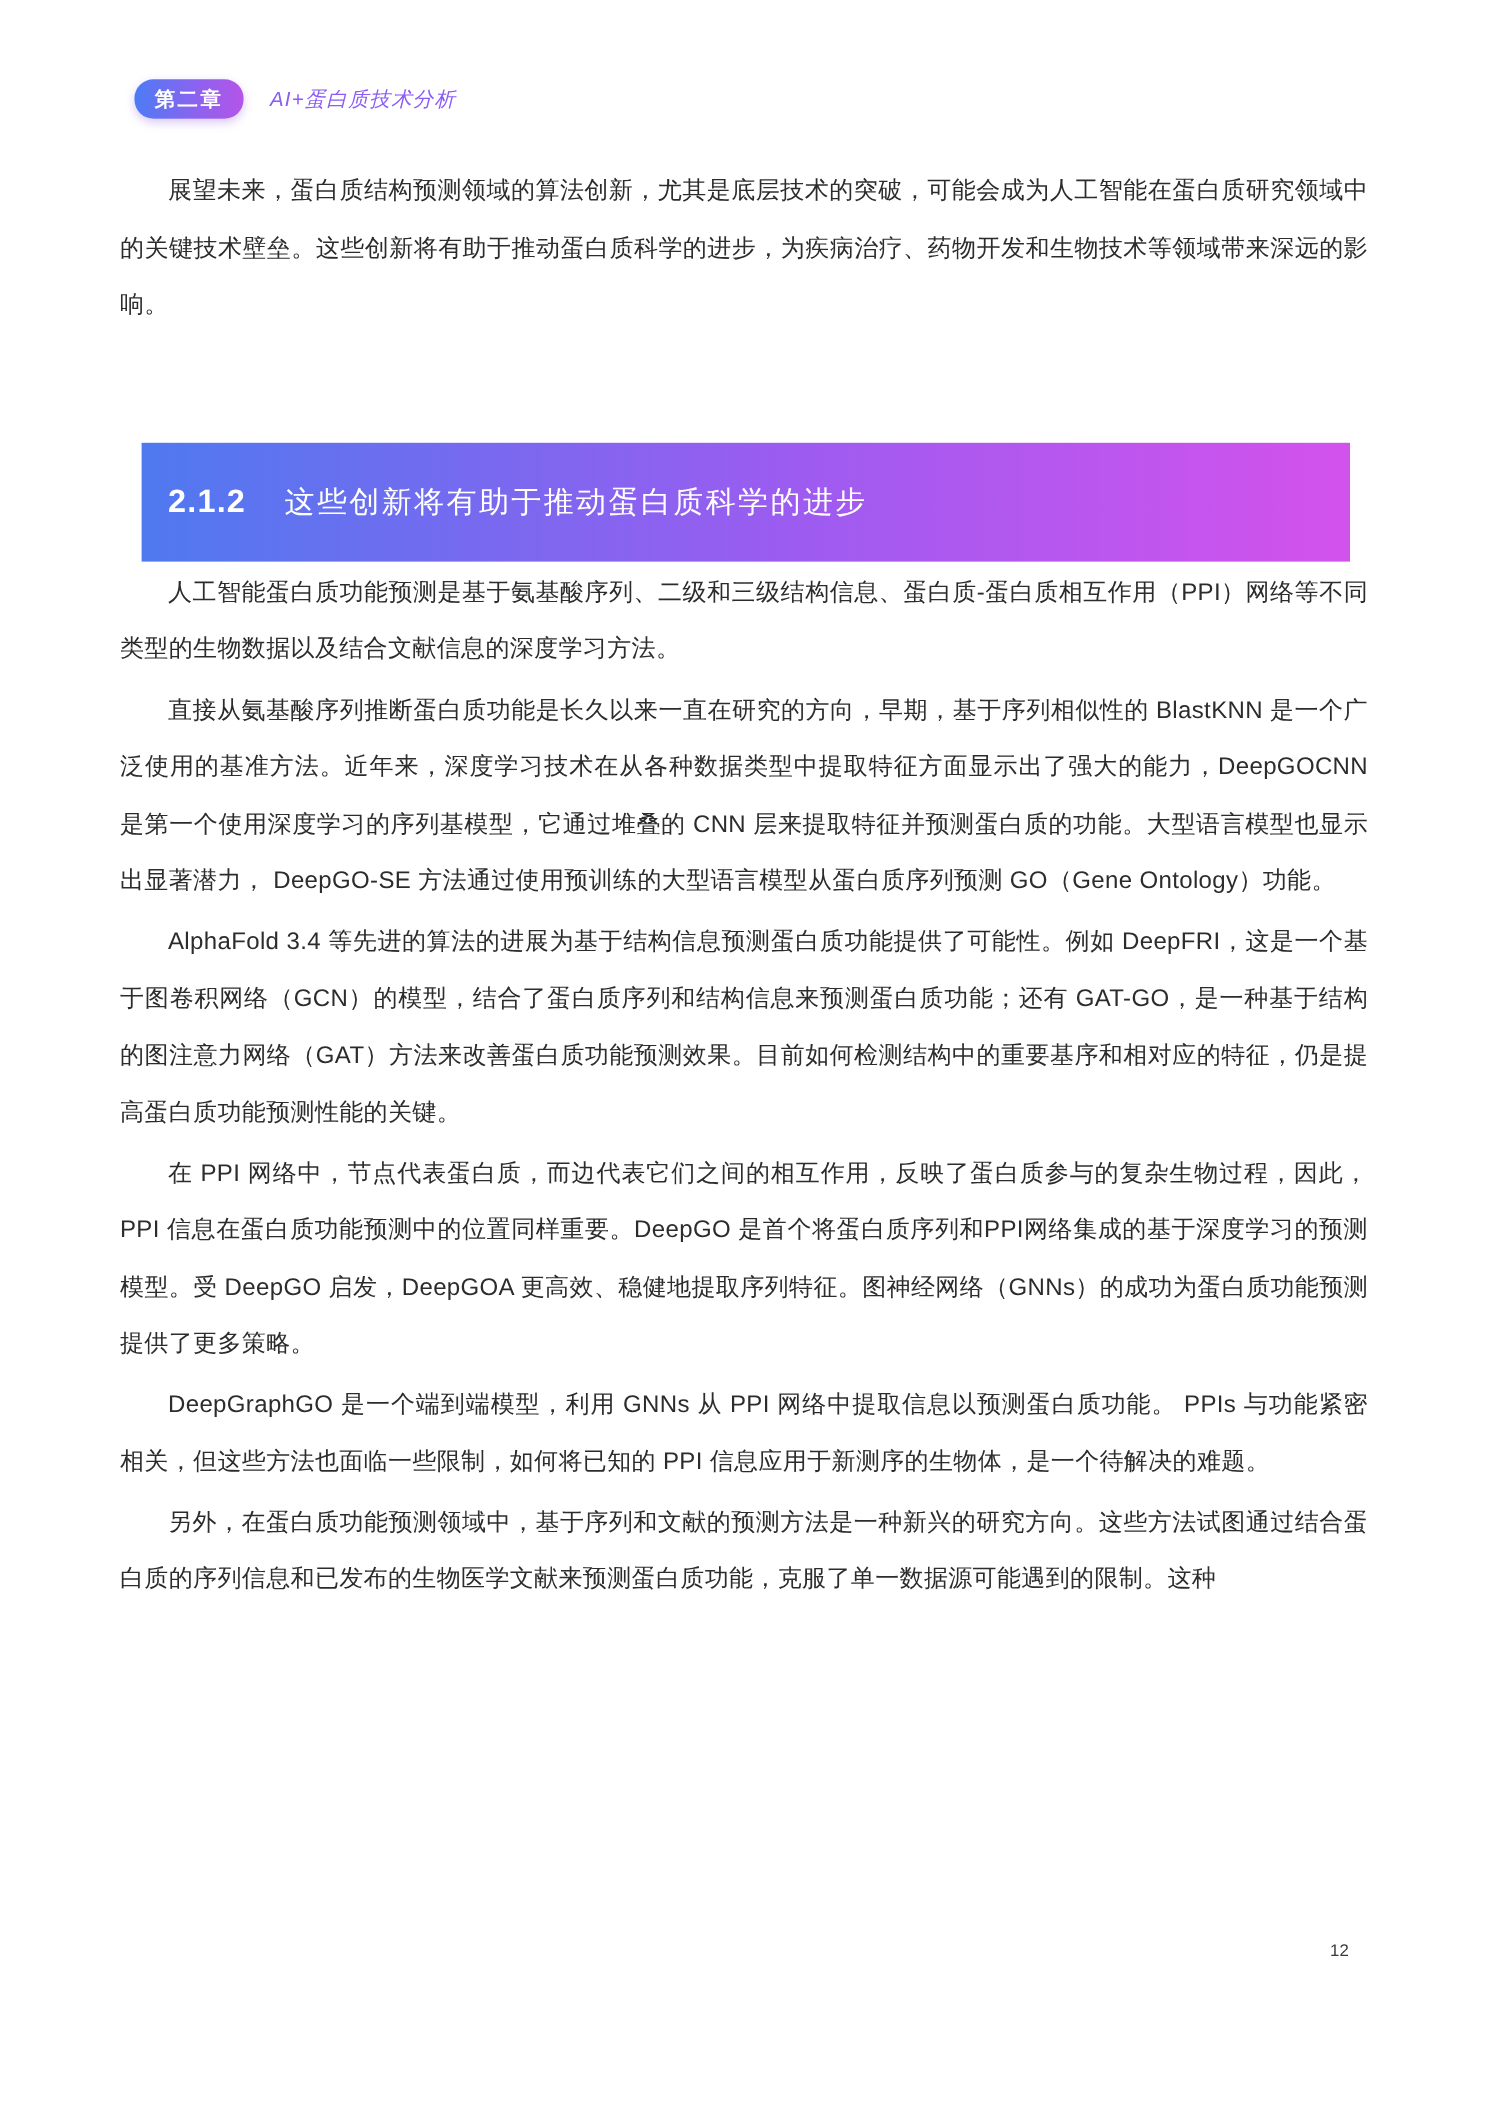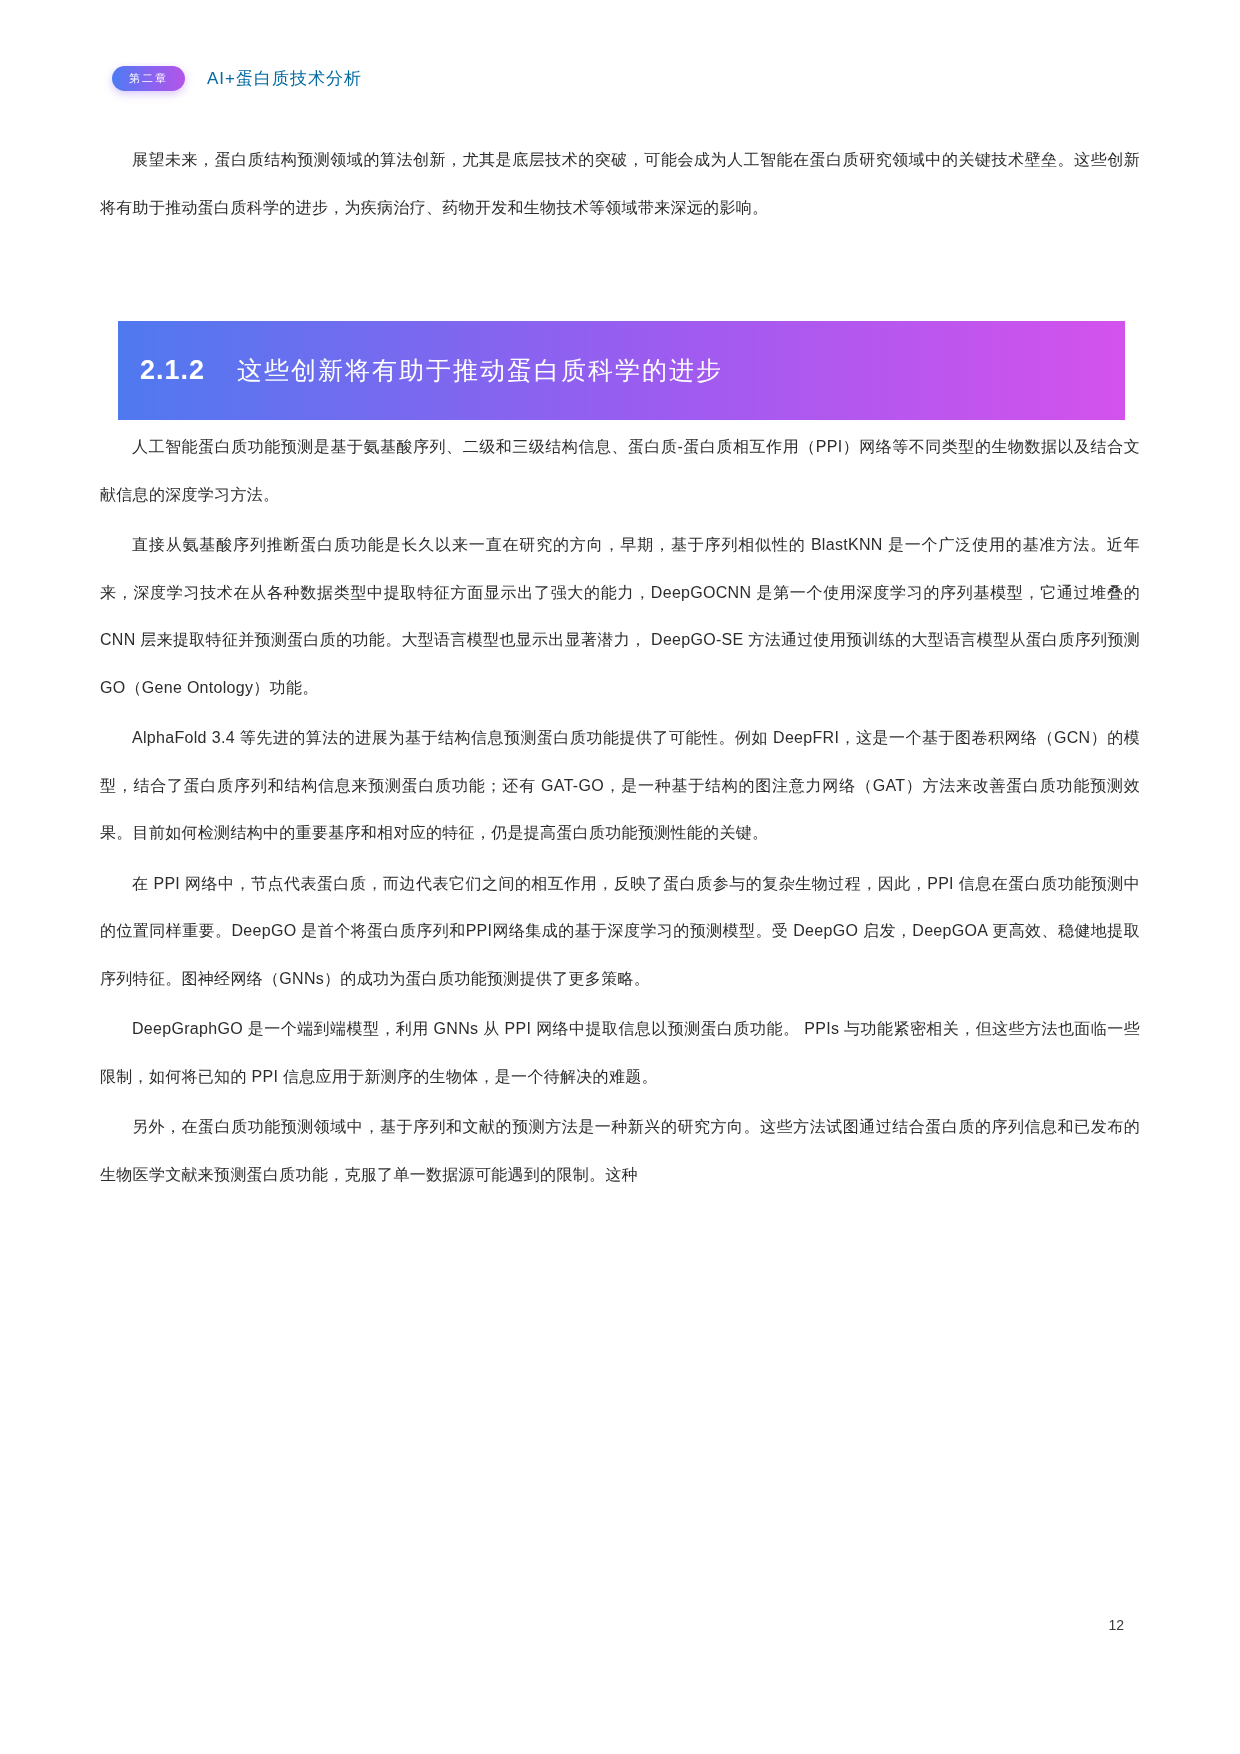--- a/index.html
+++ b/index.html
@@ -21,42 +21,43 @@
     display: flex;
     align-items: center;
     gap: 22px;
   }
   .chapter-badge {
     display: inline-block;
     padding: 5px 17px;
     border-radius: 16px;
     background: linear-gradient(90deg, #4C7CF4 0%, #8A63EF 55%, #B455E8 100%);
     color: #ffffff;
-    font-size: 11px;
-    font-weight: normal;
+    font-size: 17px;
+    font-weight: bold;
     letter-spacing: 2px;
     box-shadow: 0 3px 8px rgba(150, 95, 235, 0.35);
   }
   .chapter-title {
-    color: #0369a1;
+    color: #8b5cf6;
     font-size: 17px;
     letter-spacing: 1px;
+    font-style: italic;
   }
 
   
   .content {
     position: absolute;
     left: 100px;
     top: 0;
     width: 1040px;
   }
   .body-par {
     margin: 0;
     color: #2c2c2c;
-    font-size: 16px;
+    font-size: 20px;
     line-height: 47.5px;
     text-align: justify;
     text-indent: 2em;
     letter-spacing: 0.3px;
   }
   .intro-par { margin-top: 136px; }
   .sec-par { margin-top: 3px; }
   .first-after-banner { margin-top: 58px; }
 
   

